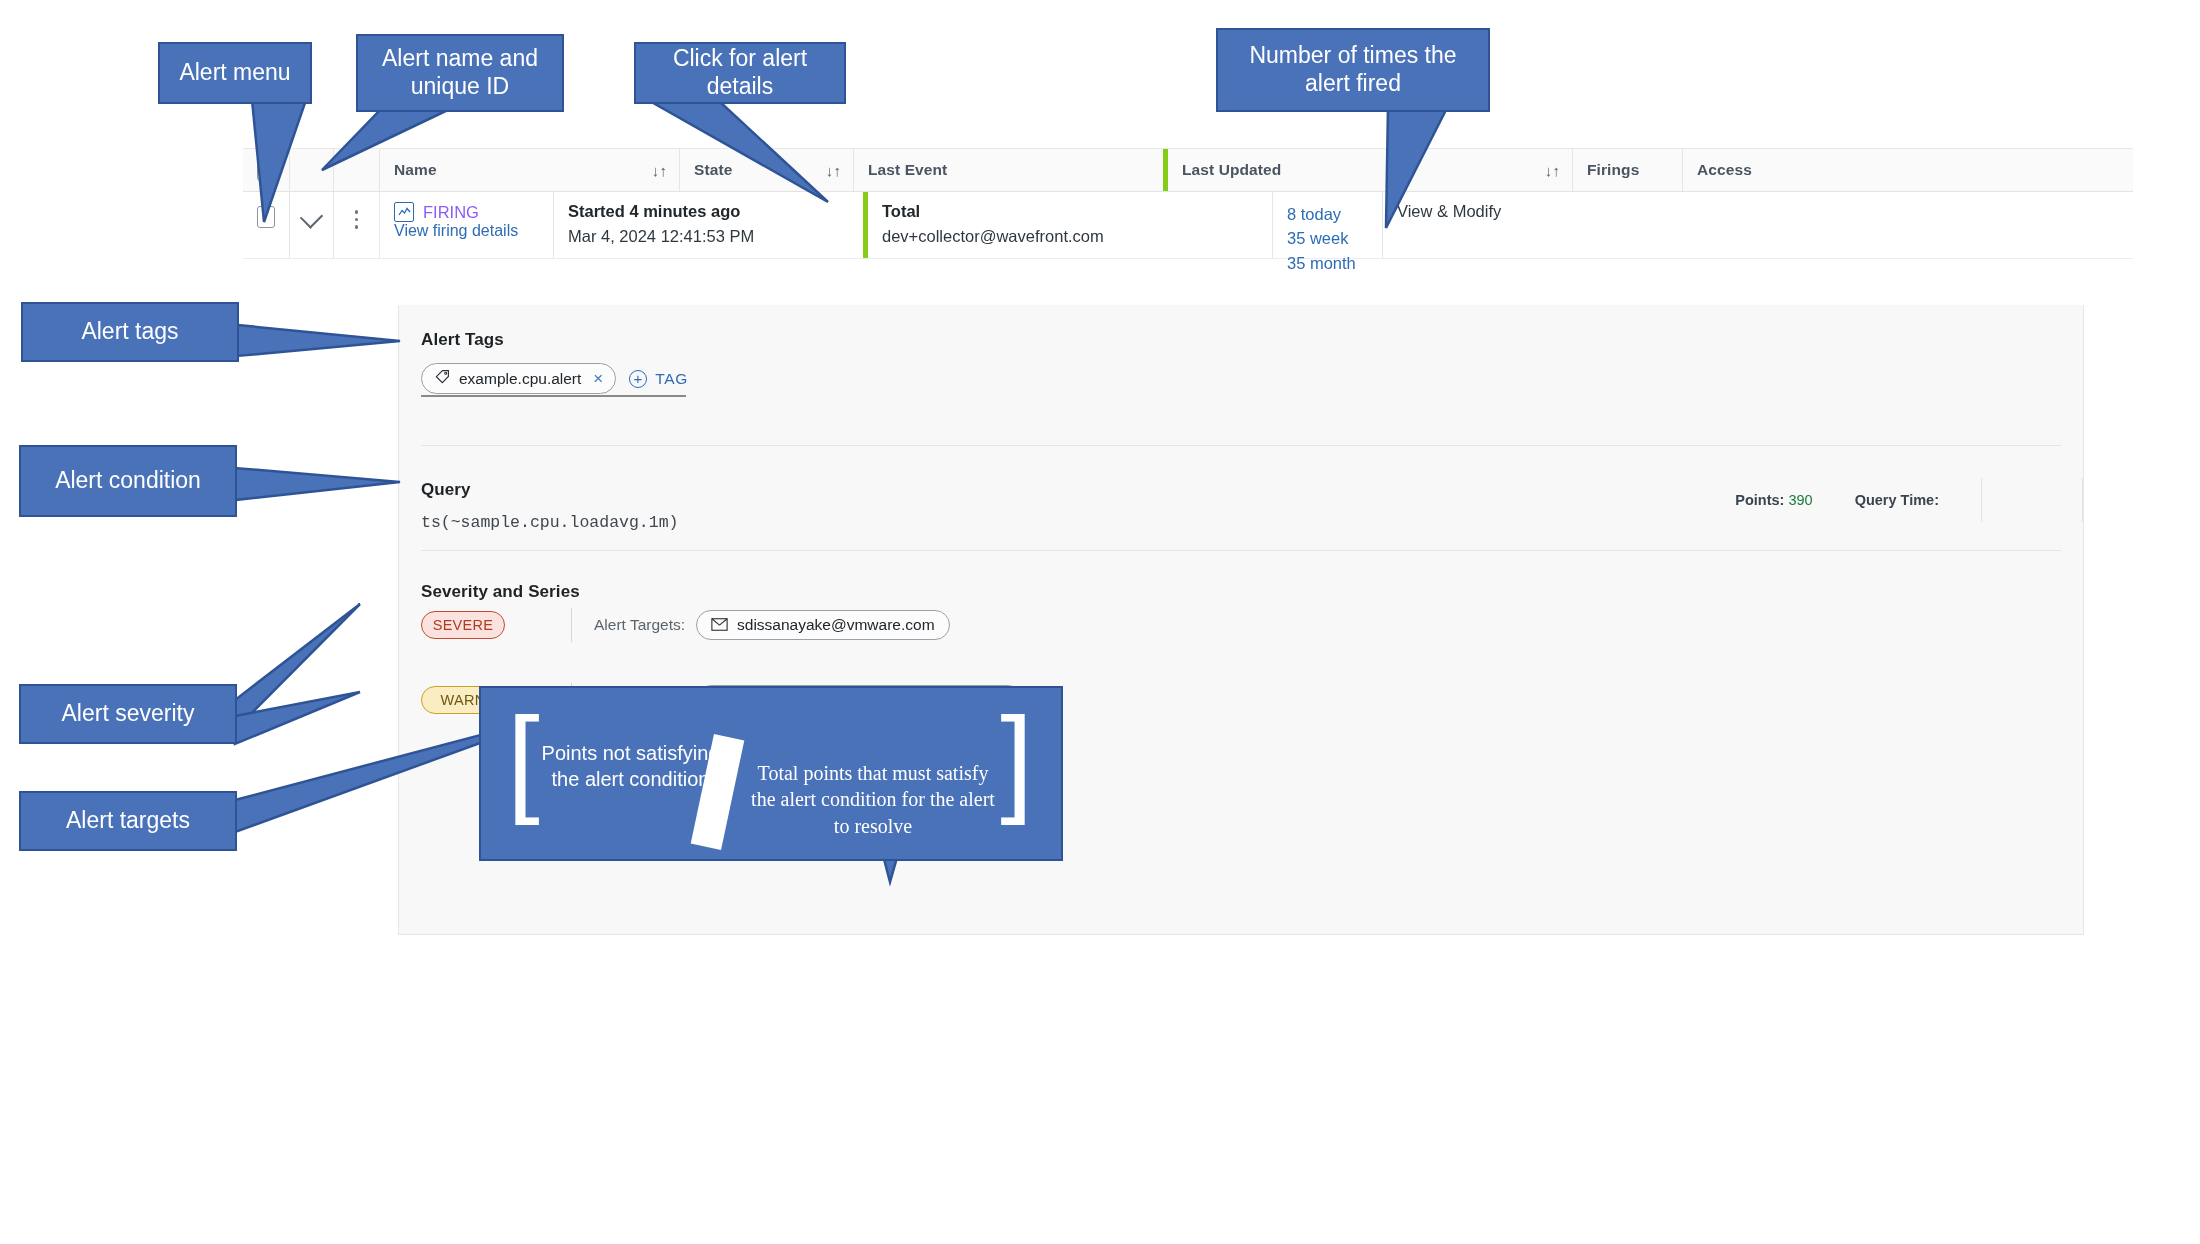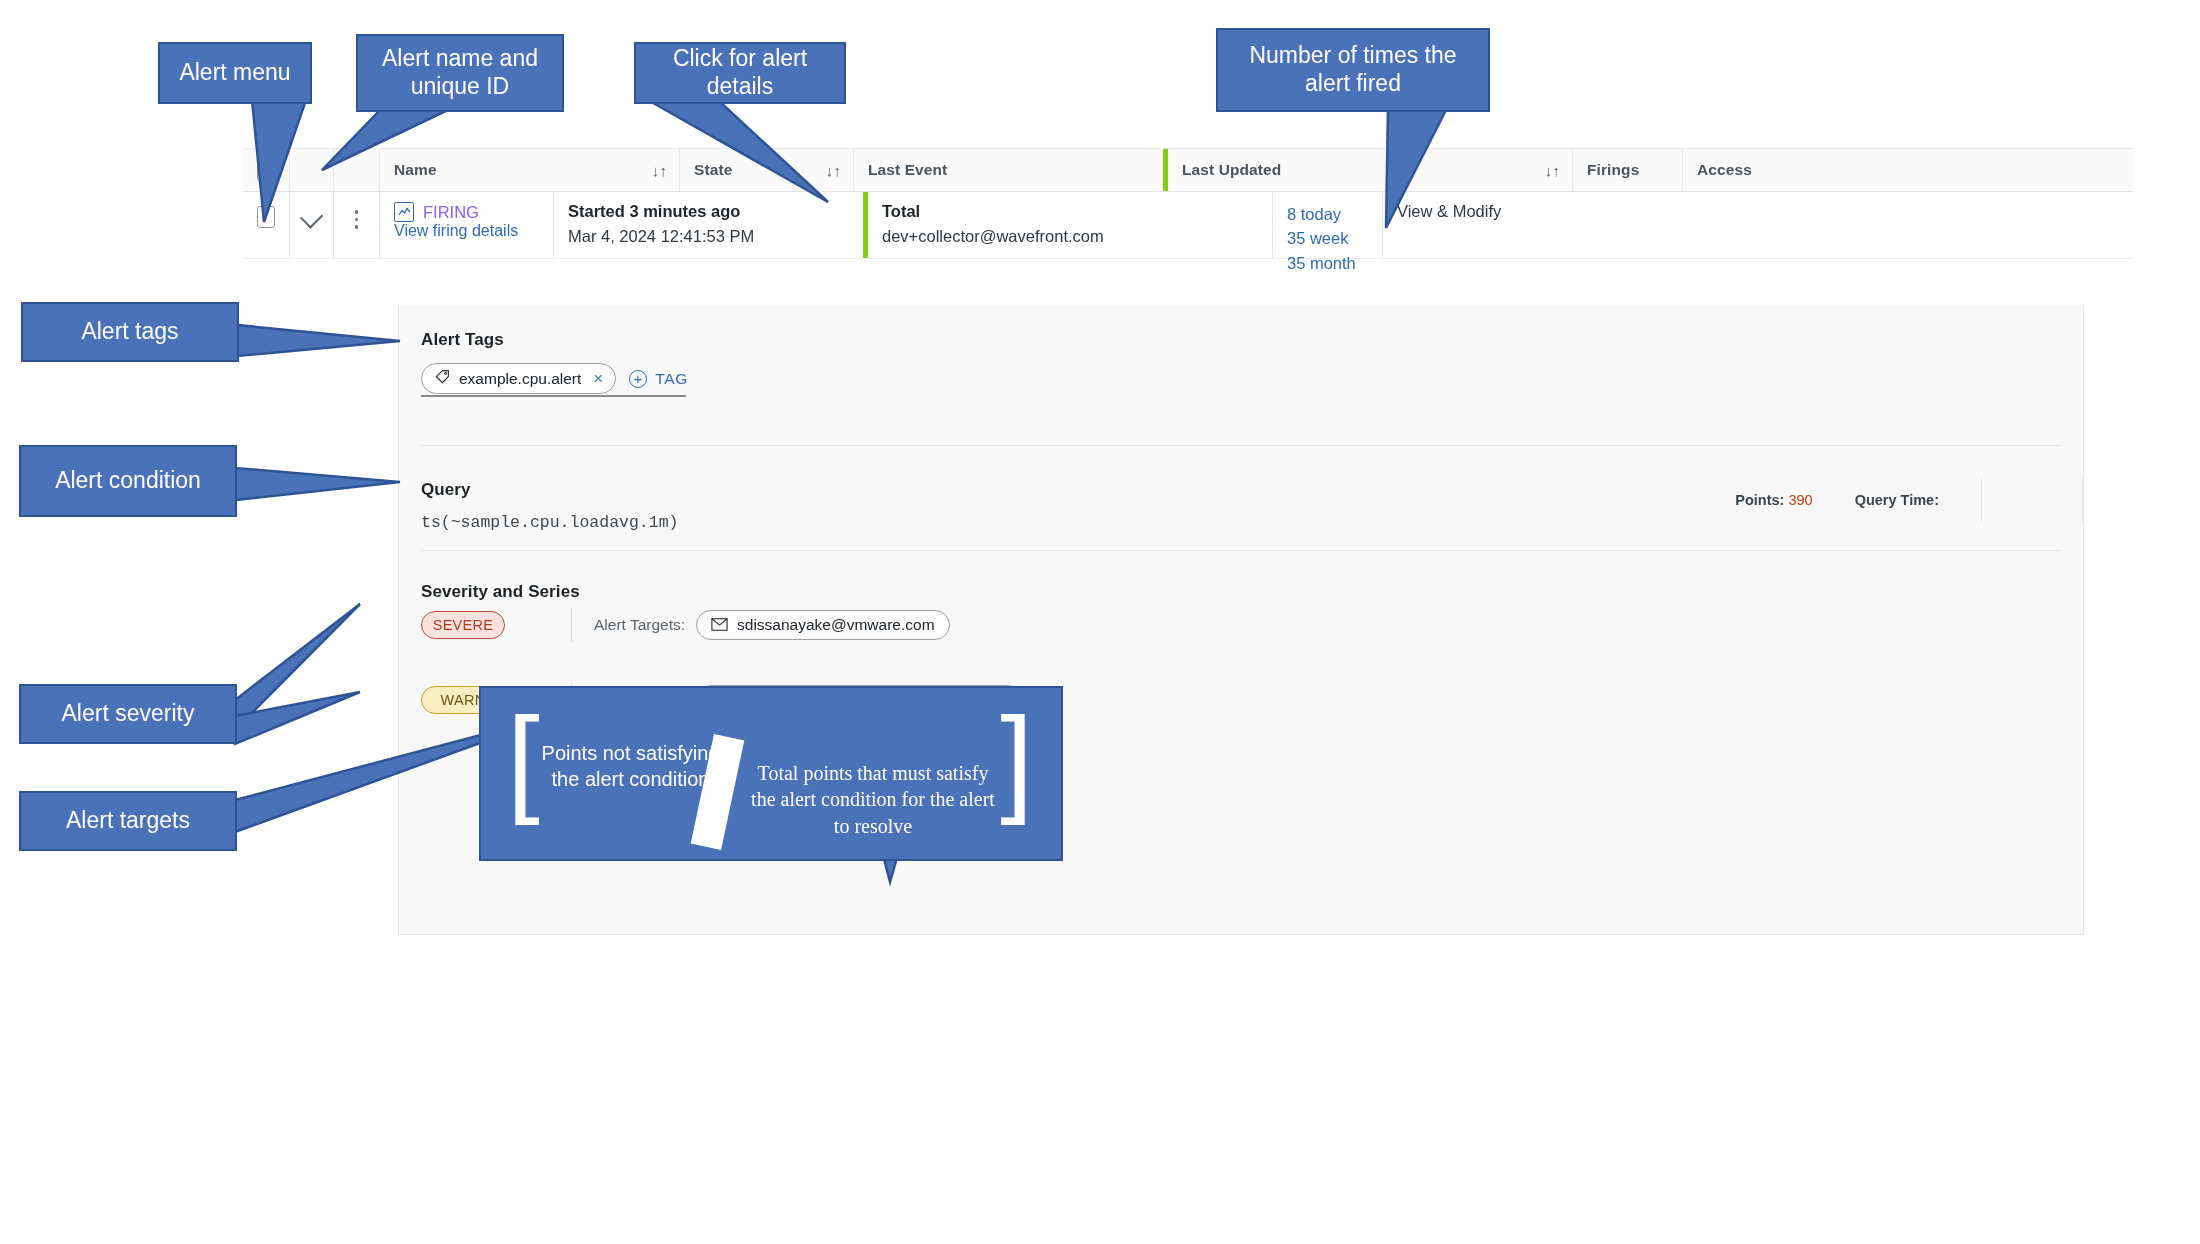--- a/index.html
+++ b/index.html
@@ -176,21 +176,21 @@
     position:absolute; left:22px; top:208px;
     font-family: "Liberation Mono", monospace;
     font-size: 16.5px;
     color: #3f474e;
   }
   #query-meta {
     position:absolute; top:173px; right:0; display:flex; align-items:center;
   }
   .qm-pair { font-size:14.5px; color:#4a5561; margin-right: 42px; }
   .qm-pair b { font-weight:700; color:#3b444e; }
-  .qm-val { color:#c2410c; }
+  .qm-val { color:#15803d; }
   #query-meta .vsplit { width:1px; height:44px; background:#e4e4e4; }
   #qm-gap { width:100px; }
 
   
   #sev-title { position:absolute; left:22px; top:277px; }
   .sev-block { position:absolute; display:flex; align-items:center; }
   #sev-severe { left:22px; top:303px; }
   #sev-warn   { left:22px; top:378px; }
   .sev-pill {
     width: 82px; text-align:center;
@@ -316,21 +316,21 @@
         <span class="state-ico">
           <svg width="13" height="11" viewBox="0 0 13 11" aria-hidden="true">
             <polyline points="1,8 4,3.5 6.5,6 9,1.5 12,5" fill="none" stroke="#2d6cb5" stroke-width="1.3"></polyline>
           </svg>
         </span>
         <span class="firing-text">FIRING</span>
       </div>
       <a class="state-sub link" href="#">View firing details</a>
     </div>
     <div class="c-event">
-      <div class="ev-main">Started 3 minutes ago</div>
+      <div class="ev-main">Started 4 minutes ago</div>
       <div class="ev-sub">Mar 4, 2024 12:41:53 PM</div>
     </div>
     <div class="c-upd">
       <div class="up-main">Total</div>
       <div class="up-sub">dev+collector@wavefront.com</div>
     </div>
     <div class="c-fire">
       <a class="fire-item link" href="#">8 today</a>
       <a class="fire-item link" href="#" style="display:block">35 week</a>
       <a class="fire-item link" href="#" style="display:block">35 month</a>

